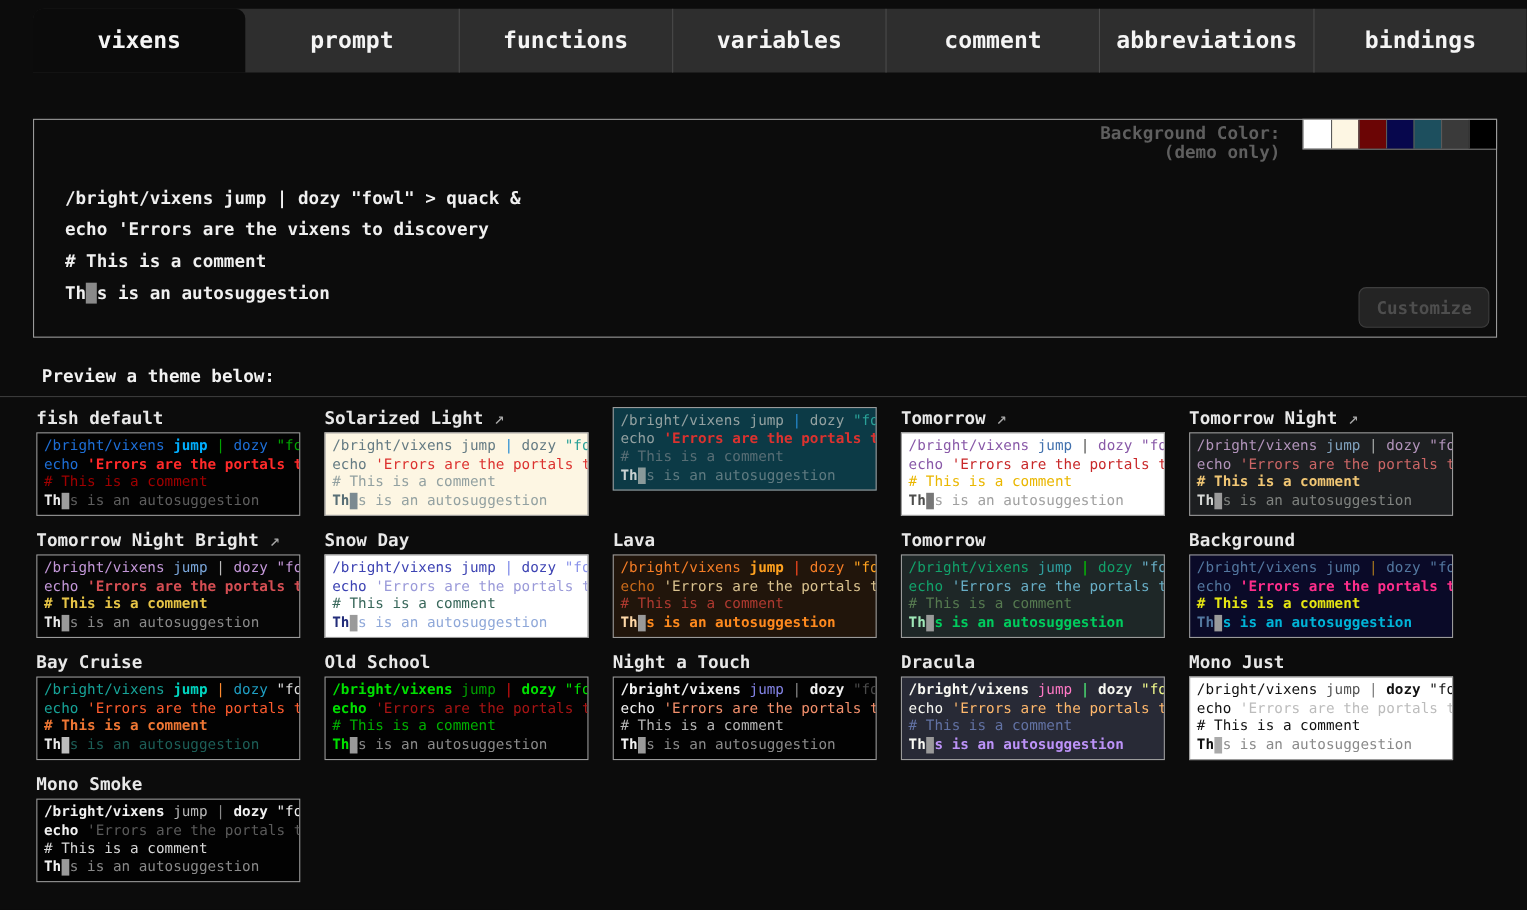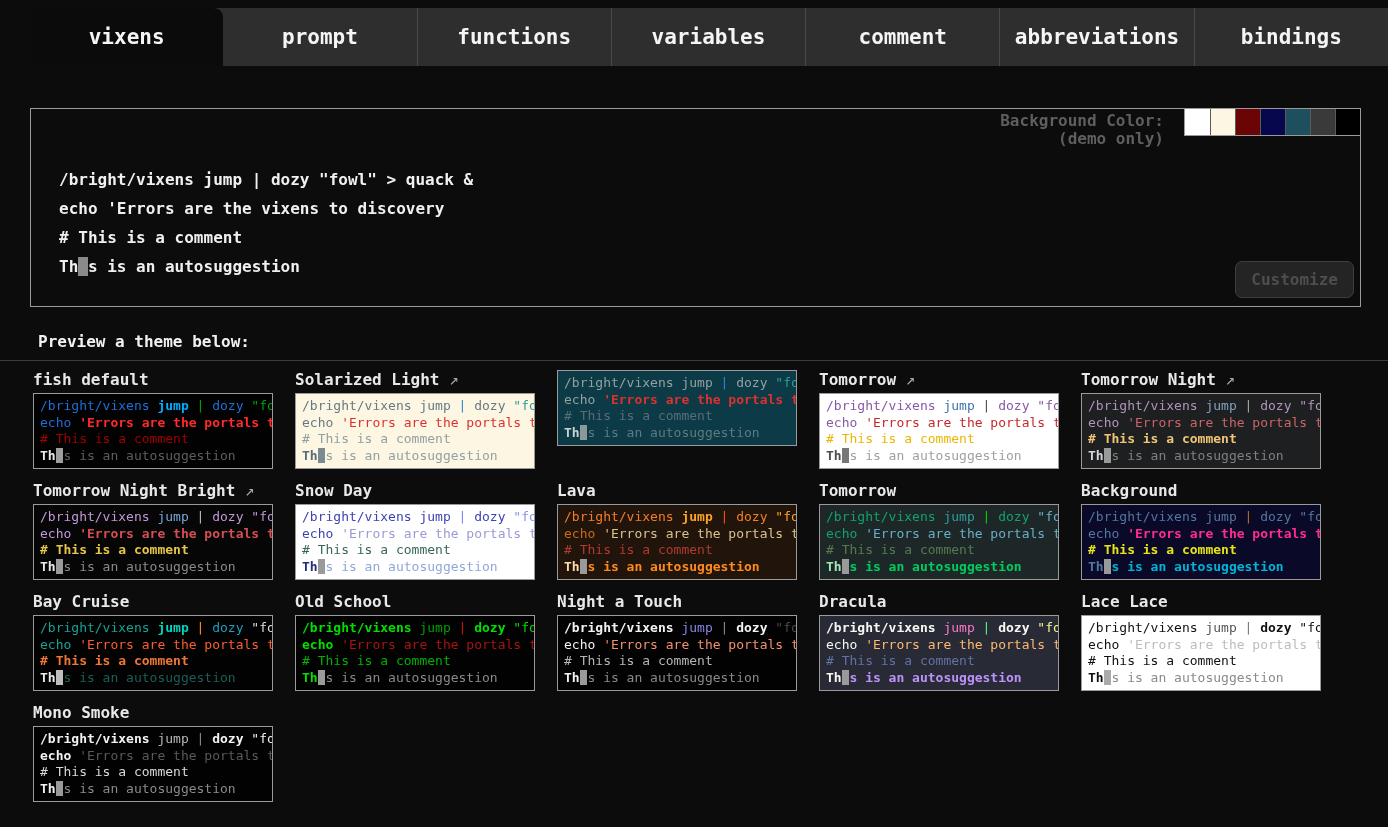--- a/index.html
+++ b/index.html
@@ -280,21 +280,21 @@
     <div class="theme-cell">
       <div class="theme-title">Dracula</div>
       <div class="theme-card" style="background: rgb(40, 42, 54);">
         <div class="cline"><span style="color: rgb(248, 248, 242); font-weight: bold;">/bright/vixens </span><span style="color: rgb(255, 121, 198);">jump </span><span style="color: rgb(80, 250, 123);">| </span><span style="color: rgb(248, 248, 242); font-weight: bold;">dozy </span><span style="color: rgb(241, 250, 140);">"fowl" &gt; quack &amp;</span></div>
         <div class="cline"><span style="color: rgb(248, 248, 242);">echo </span><span style="color: rgb(255, 184, 108);">'Errors are the portals to discovery</span></div>
         <div class="cline"><span style="color: rgb(98, 114, 164);"># This is a comment</span></div>
         <div class="cline"><span style="color: rgb(248, 248, 242); font-weight: bold;">Th</span><span class="cursor" style="background: rgb(154, 154, 154); color: rgb(154, 154, 154);">i</span><span style="color: rgb(189, 147, 249); font-weight: bold;">s is an autosuggestion</span></div>
       </div>
     </div>
     <div class="theme-cell">
-      <div class="theme-title">Lace Lace</div>
+      <div class="theme-title">Mono Just</div>
       <div class="theme-card" style="background: rgb(255, 255, 255);">
         <div class="cline"><span style="color: rgb(17, 17, 17);">/bright/vixens </span><span style="color: rgb(85, 85, 85);">jump </span><span style="color: rgb(119, 119, 119);">| </span><span style="color: rgb(17, 17, 17); font-weight: bold;">dozy </span><span style="color: rgb(17, 17, 17);">"fowl" &gt; quack &amp;</span></div>
         <div class="cline"><span style="color: rgb(17, 17, 17);">echo </span><span style="color: rgb(188, 188, 188);">'Errors are the portals to discovery</span></div>
         <div class="cline"><span style="color: rgb(17, 17, 17);"># This is a comment</span></div>
         <div class="cline"><span style="color: rgb(17, 17, 17); font-weight: bold;">Th</span><span class="cursor" style="background: rgb(170, 170, 170); color: rgb(170, 170, 170);">i</span><span style="color: rgb(138, 138, 138);">s is an autosuggestion</span></div>
       </div>
     </div>
     <div class="theme-cell">
       <div class="theme-title">Mono Smoke</div>
       <div class="theme-card" style="background: rgb(2, 2, 2);">

